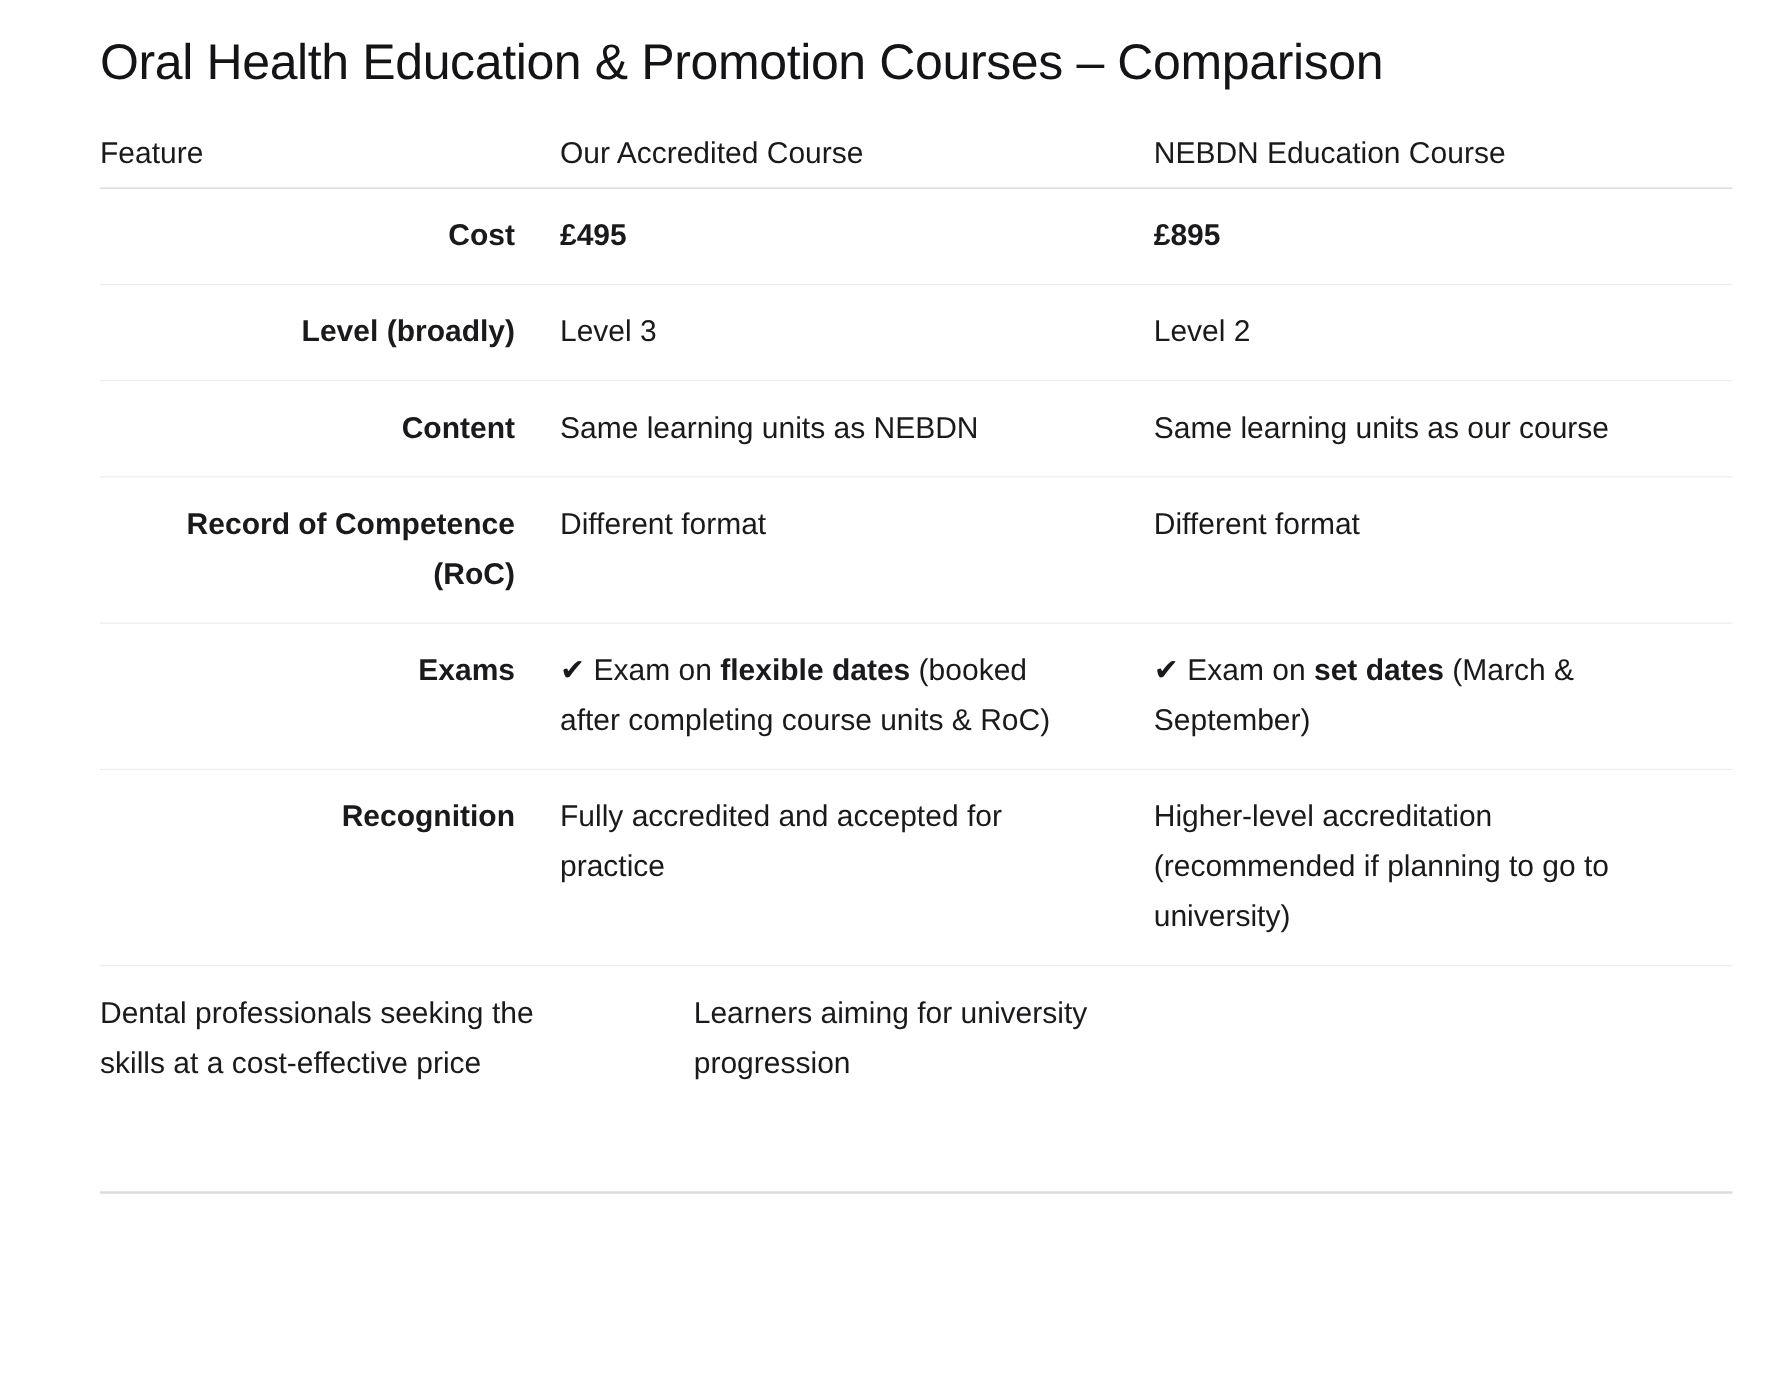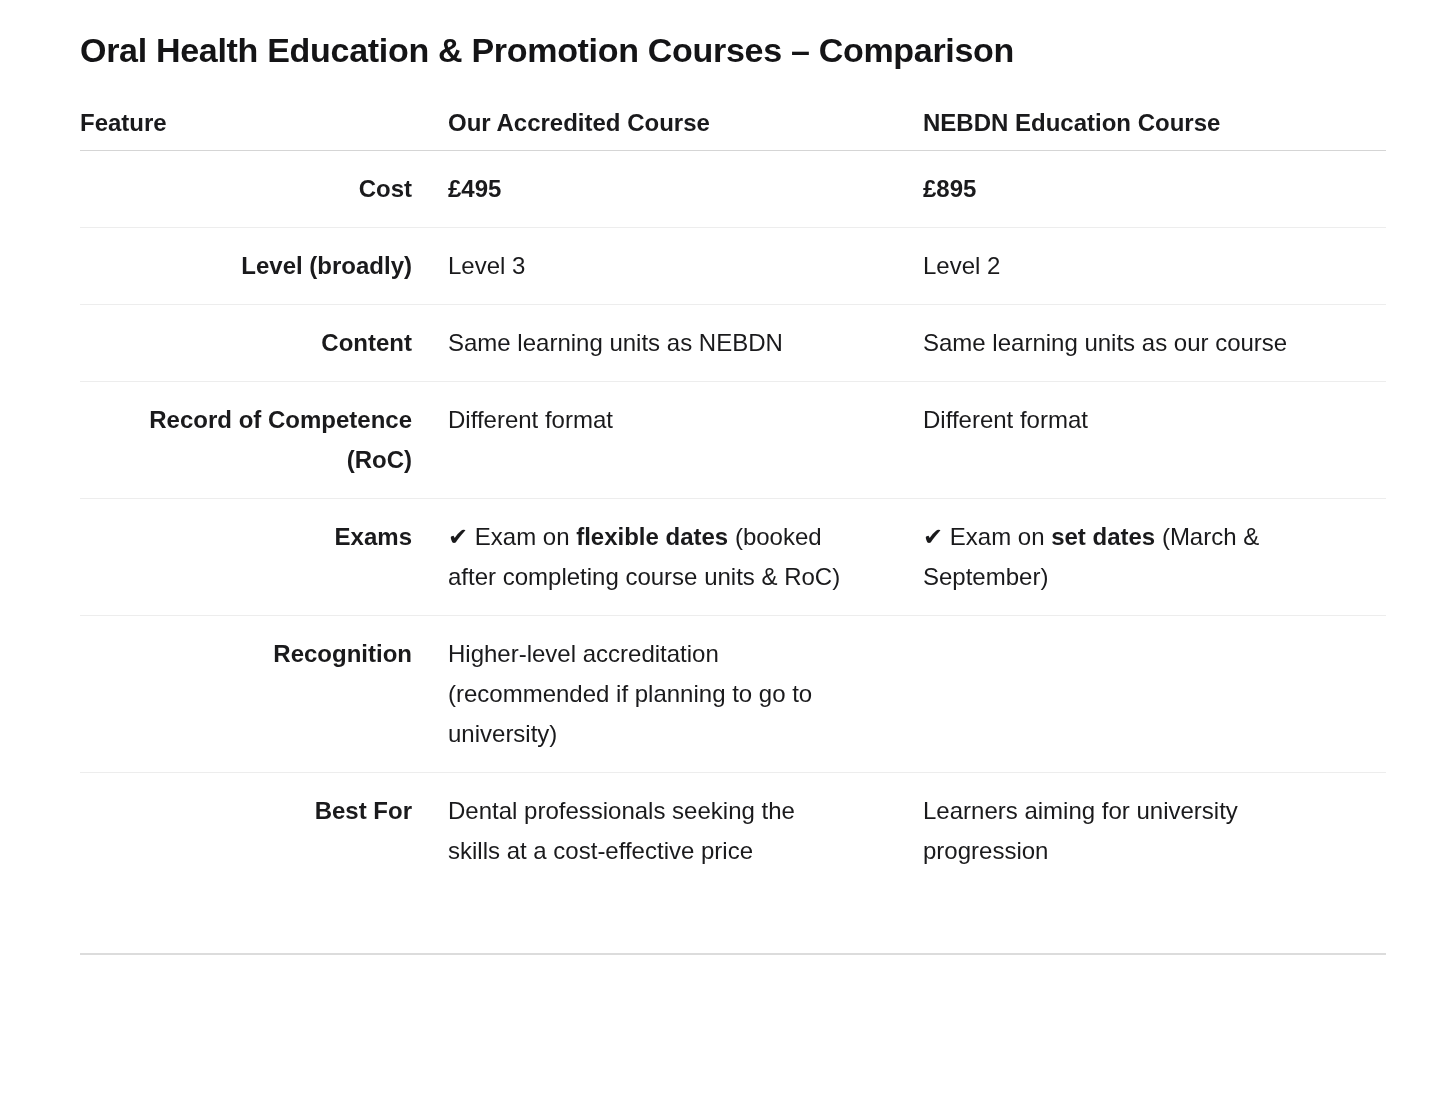--- a/index.html
+++ b/index.html
@@ -19,23 +19,23 @@
     color:var(--text);
     -webkit-font-smoothing:antialiased;
   }
   .content{
     margin-left:80px;
     width:1306px;
   }
   .page-title{
     margin:0;
     padding-top:28px;
-    font-size:34px;
+    font-size:40px;
     line-height:44px;
-    font-weight:700;
+    font-weight:400;
     letter-spacing:-0.3px;
     color:var(--title);
     white-space:pre;
   }
   .comparison-table{
     width:100%;
   }
   .hrow, .trow{
     display:flex;
     align-items:flex-start;
@@ -55,21 +55,21 @@
   .cell{
     box-sizing:border-box;
     font-size:24px;
     line-height:40px;
     white-space:pre;
     padding-right:36px;
   }
   .col-feature{width:368px;}
   .col-our{width:475px;}
   .col-nebdn{width:463px;padding-right:4px;}
-  .hcell{font-weight:700;}
+  .hcell{font-weight:400;}
   .feature-cell{font-weight:700;white-space:pre-line;text-align:right;}
   .bottom-rule{
     margin-top:64px;
     height:2px;
     background:var(--rule-bottom);
   }
 </style>
 </head>
 <body>
 
@@ -114,27 +114,28 @@
     <div class="trow">
       <div class="cell feature-cell col-feature">Exams</div>
       <div class="cell col-our"><span>✔ Exam on </span><span style="font-weight: 700;">flexible dates</span><span> (booked
 after completing course units &amp; RoC)</span></div>
       <div class="cell col-nebdn"><span>✔ Exam on </span><span style="font-weight: 700;">set dates</span><span> (March &amp;
 September)</span></div>
     </div>
 
     <div class="trow">
       <div class="cell feature-cell col-feature">Recognition</div>
+      <div class="cell col-our"><span>Fully accredited and accepted for
+practice</span></div>
       <div class="cell col-nebdn"><span>Higher-level accreditation
 (recommended if planning to go to
 university)</span></div>
     </div>
 
     <div class="trow">
-      <div class="cell feature-cell col-feature">Best For</div>
       <div class="cell col-our"><span>Dental professionals seeking the
 skills at a cost-effective price</span></div>
       <div class="cell col-nebdn"><span>Learners aiming for university
 progression</span></div>
     </div>
 
   </div>
 
   <div class="bottom-rule"></div>
 

